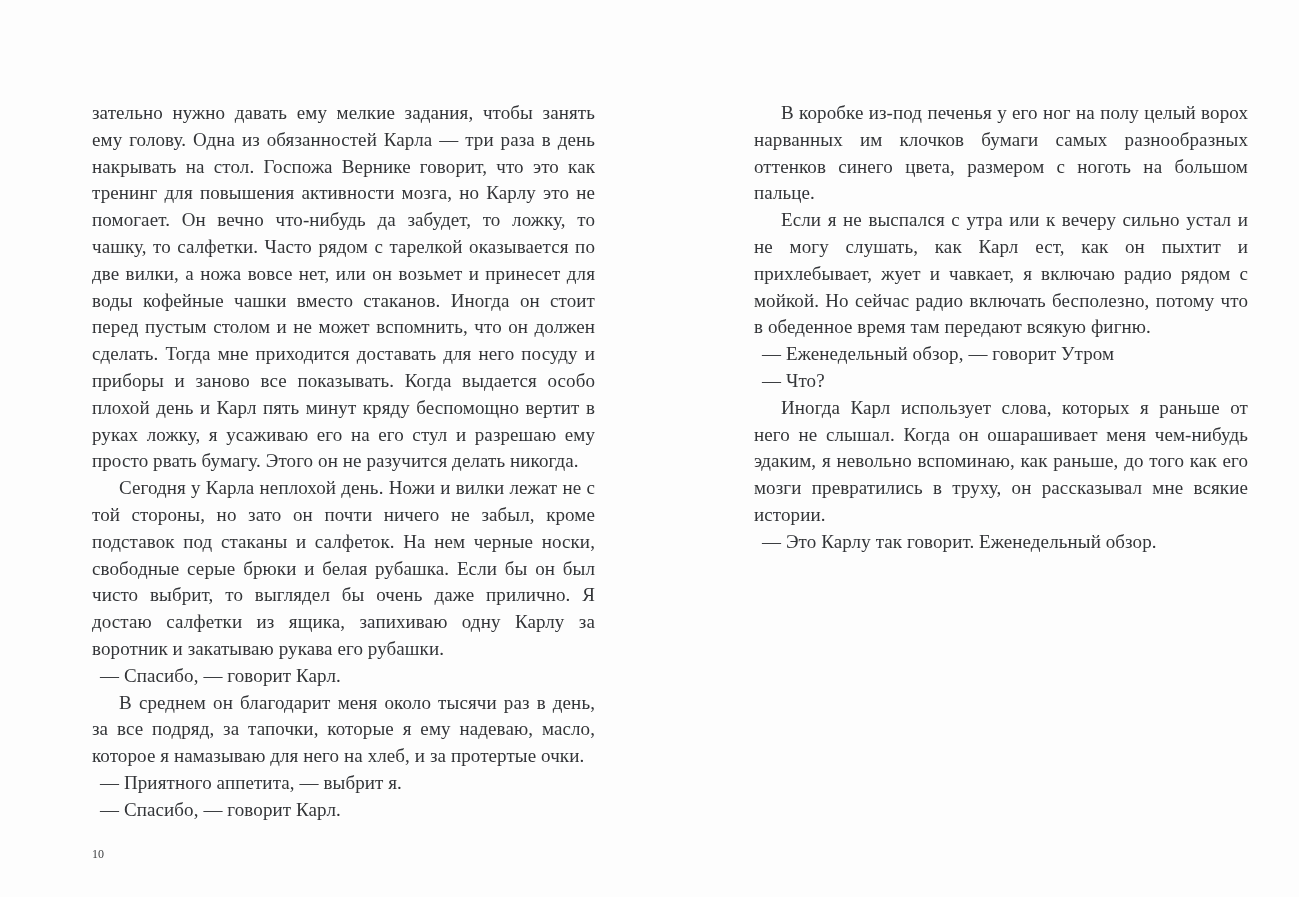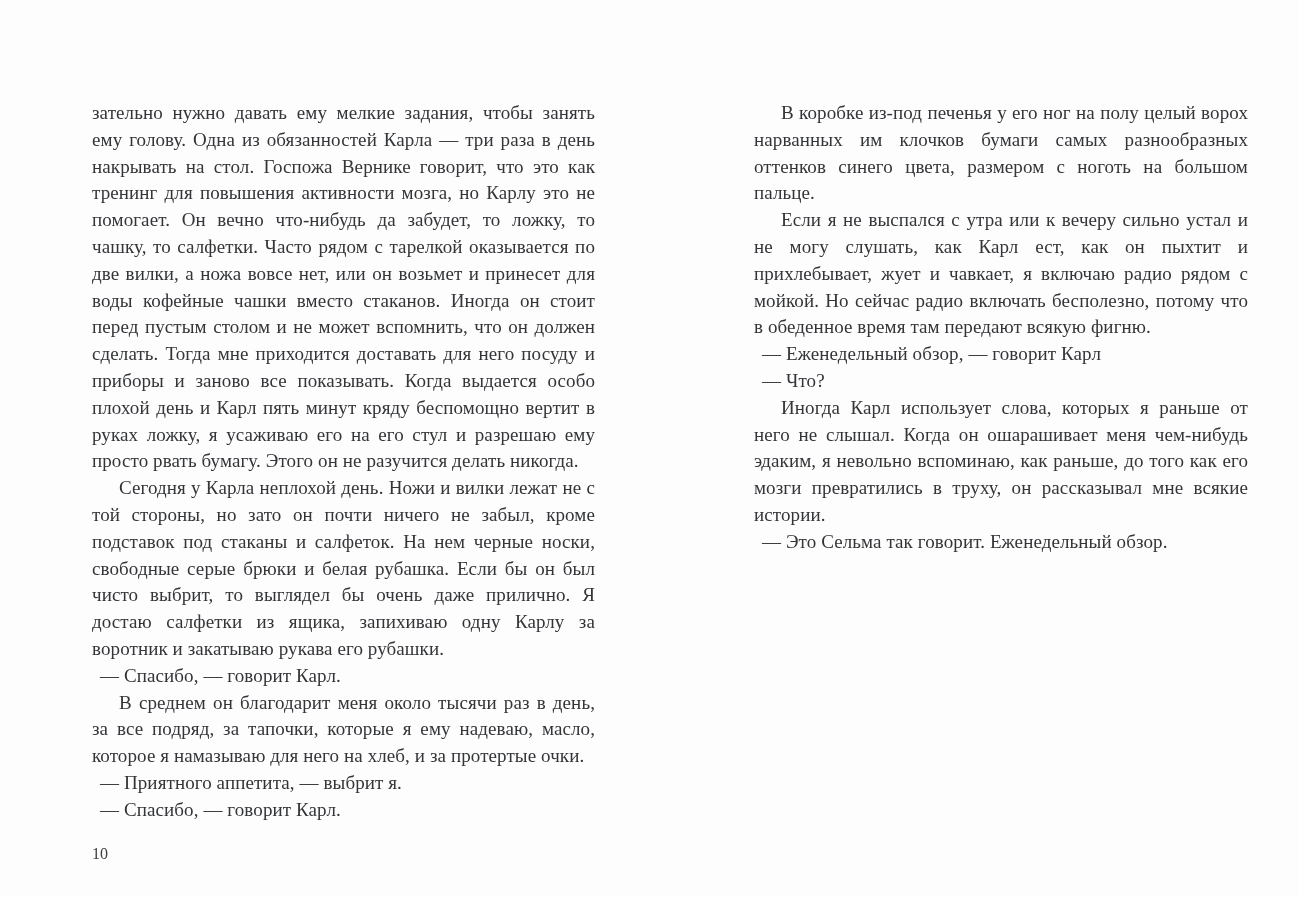--- a/index.html
+++ b/index.html
@@ -36,21 +36,21 @@
   .page.left  .page-body { left: 92px;  width: 503px; }
   .page.right .page-body { left: 74px;  width: 494px; }
 
   .page-body p { margin: 0; padding: 0; }
   .page-body p.paragraph.indent { text-indent: 27px; }
   .page-body p.dialog           { text-indent: 8px; }
 
   .page-number {
     position: absolute;
     top: 804px;
-    font-size: 16px;
+    font-size: 12px;
     line-height: 20px;
     color: #3c3e40;
   }
   .page.left  .page-number { left: 92px; }
   .page.right .page-number { left: 74px; width: 480px; text-align: right; }
 </style>
 </head>
 <body>
 
 <div class="canvas">
@@ -64,20 +64,20 @@
         <p class="dialog">— Приятного аппетита, — выбрит я.</p>
         <p class="dialog">— Спасибо, — говорит Карл.</p>
       </div>
     <div class="page-number">10</div>
   </section>
 
   <section class="page right">
     <div class="page-body">
         <p class="paragraph indent">В коробке из-под печенья у его ног на полу целый ворох нарванных им клочков бумаги самых разнообразных оттенков синего цвета, размером с ноготь на большом пальце.</p>
         <p class="paragraph indent">Если я не выспался с утра или к вечеру сильно устал и не могу слушать, как Карл ест, как он пыхтит и прихлебывает, жует и чавкает, я включаю радио рядом с мойкой. Но сейчас радио включать бесполезно, потому что в обеденное время там передают всякую фигню.</p>
-        <p class="dialog">— Еженедельный обзор, — говорит Карл</p>
+        <p class="dialog">— Еженедельный обзор, — говорит Утром</p>
         <p class="dialog">— Что?</p>
         <p class="paragraph indent">Иногда Карл использует слова, которых я раньше от него не слышал. Когда он ошарашивает меня чем-нибудь эдаким, я невольно вспоминаю, как раньше, до того как его мозги превратились в труху, он рассказывал мне всякие истории.</p>
-        <p class="dialog">— Это Сельма так говорит. Еженедельный обзор.</p>
+        <p class="dialog">— Это Карлу так говорит. Еженедельный обзор.</p>
       </div>
   </section>
 
 </div>
 
 </body></html>

